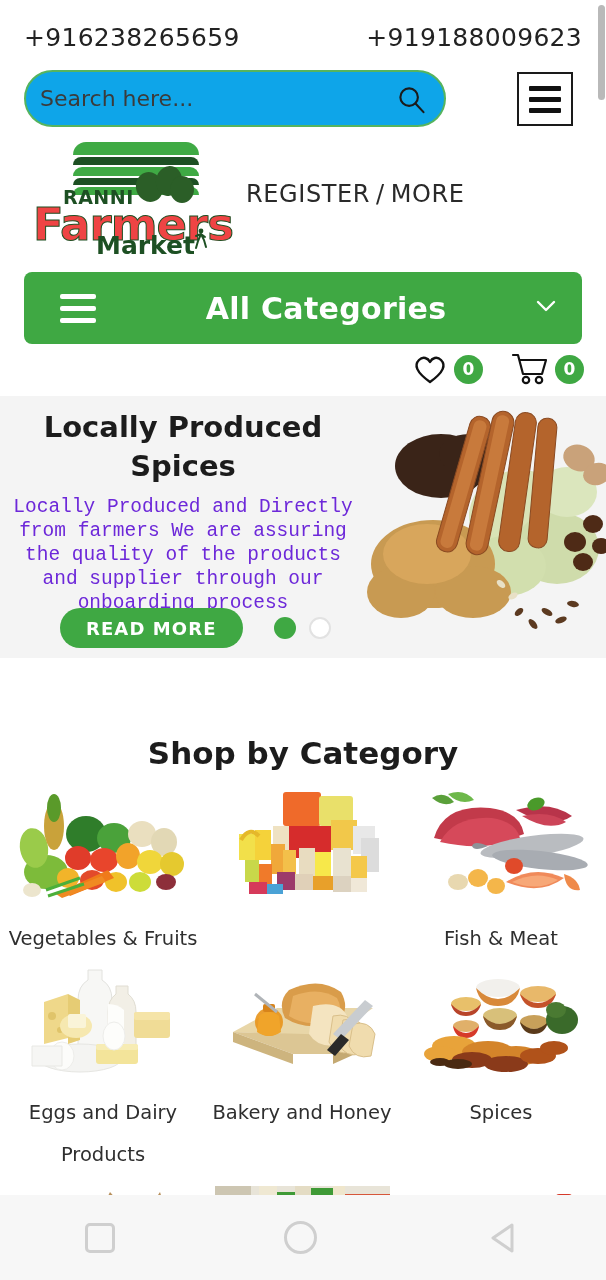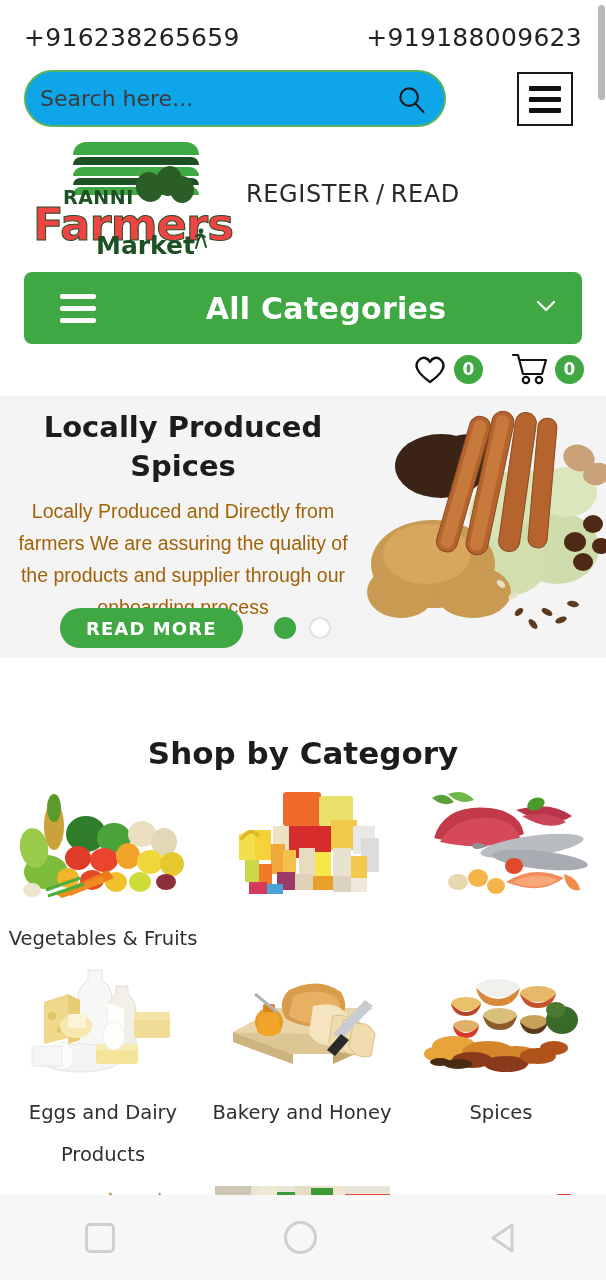--- a/index.html
+++ b/index.html
@@ -79,22 +79,22 @@
   .badge { width: 29px; height: 29px; border-radius: 50%; background: #3fa843; color: #fff;
            font-size: 17px; font-weight: bold; display: flex; align-items: center; justify-content: center;
            font-family: "DejaVu Sans", sans-serif; }
 
   
   .hero { position: absolute; left: 0; top: 396px; width: 606px; height: 262px; background: #f4f4f4;
           overflow: hidden; }
   .hero-text { position: absolute; left: 10px; top: 12px; width: 346px; text-align: center; }
   .hero-title { font-size: 29px; font-weight: bold; color: #1c1c1c; line-height: 39px;
                 font-family: "DejaVu Sans", sans-serif; }
-  .hero-desc { margin-top: 9px; font-size: 19.5px; color: #a16207; line-height: 32px;
-               font-family: Liberation Sans, sans-serif; }
+  .hero-desc { margin-top: 9px; font-size: 19.5px; color: #6d28d9; line-height: 24px;
+               font-family: Liberation Mono, monospace; }
   .hero-cta-row { position: absolute; left: 60px; top: 212px; display: flex; align-items: center; gap: 31px; }
   .read-more { background: #3fa843; color: #fff; border: 0; border-radius: 22px; height: 40px;
                padding: 0 26px; font-size: 18px; letter-spacing: 1.1px; font-weight: bold;
                font-family: "DejaVu Sans", sans-serif; cursor: pointer; }
   .dots { display: flex; align-items: center; gap: 13px; }
   .dot { width: 22px; height: 22px; border-radius: 50%; }
   .dot.on { background: #3fa843; }
   .dot.off { background: #fff; border: 2px solid #e2e2e2; }
   .hero-img { position: absolute; right: 0; top: 0; width: 245px; height: 262px; }
 
@@ -161,21 +161,21 @@
       </div>
       <div class="logo-ranni">RANNI</div>
       <div class="logo-farmers">Farmers</div>
       <div class="logo-market">Market</div>
       <svg class="logo-person" viewBox="0 0 14 24">
         <circle cx="7" cy="3" r="2.4" fill="#1d5023"></circle>
         <path d="M7 6 L4 13 L2 20 M7 6 L10 12 L12 19 M7 6 L11 9 M7 6 L2 8" stroke="#1d5023" stroke-width="2" fill="none" stroke-linecap="round"></path>
       </svg>
     </div>
     <div class="auth">
-      <a href="#">REGISTER</a><span class="sep">/</span><a href="#">READ</a>
+      <a href="#">REGISTER</a><span class="sep">/</span><a href="#">MORE</a>
     </div>
   </div>
 
   <div class="catbar">
     <div class="catbar-burger">
       <span></span>
         <span></span>
         <span></span>
     </div>
     <div class="catbar-label">All Categories</div>
@@ -352,20 +352,21 @@
             <ellipse cx="64" cy="92" rx="10" ry="9"></ellipse>
             <ellipse cx="82" cy="100" rx="9" ry="8"></ellipse>
           </g>
           <ellipse cx="100" cy="80" rx="9" ry="8" fill="#e04a2a"></ellipse>
           <ellipse cx="44" cy="96" rx="10" ry="8" fill="#e8d8b0"></ellipse>
           <g fill="#4a9a2a">
             <ellipse cx="122" cy="18" rx="9" ry="6" transform="rotate(-20 122 18)"></ellipse>
           </g>
           <path d="M150 88 q14 4 16 16 q-14 2 -16 -16 Z" fill="#ef8a4a"></path>
         </svg>
+        <div class="cat-label">Fish &amp; Meat</div>
       </div>
     </div>
 
     <div class="cat-row">
       <div class="cat-cell">
         <svg class="cat-thumb" viewBox="0 0 175 118">
           <rect width="175" height="118" fill="#fff"></rect>
           <path d="M72 10 h14 v10 q10 6 10 20 v54 q0 6 -6 6 h-22 q-6 0 -6 -6 v-54 q0 -14 10 -20 Z" fill="#f7f7f5" stroke="#e2e2de"></path>
           <path d="M100 26 h12 v8 q8 6 8 18 v42 q0 6 -5 6 h-18 q-5 0 -5 -6 v-42 q0 -12 8 -18 Z" fill="#f2efe6" stroke="#e0ddd2"></path>
           <path d="M92 44 q10 0 16 6 v40 q0 6 -5 6 h-12 Z" fill="#fdfdfb"></path>

